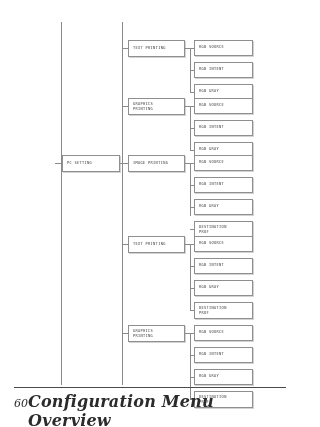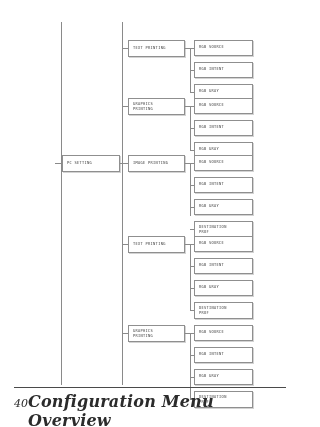--- a/index.html
+++ b/index.html
@@ -203,17 +203,17 @@
   </div>
 
   <div class="hline" style="left:190px;top:399px;width:4px;"></div>
   <div class="node two" style="left:194px;top:391px;width:59px;height:17px;">
     <span class="lbl">DESTINATION
 PROF</span>
   </div>
 
   <div class="footer-rule"></div>
   <div class="footer">
-    <span class="pageno">40</span>
+    <span class="pageno">60</span>
     <span class="foottitle">Configuration Menu Overview</span>
   </div>
 
 </div>
 
 </body></html>

